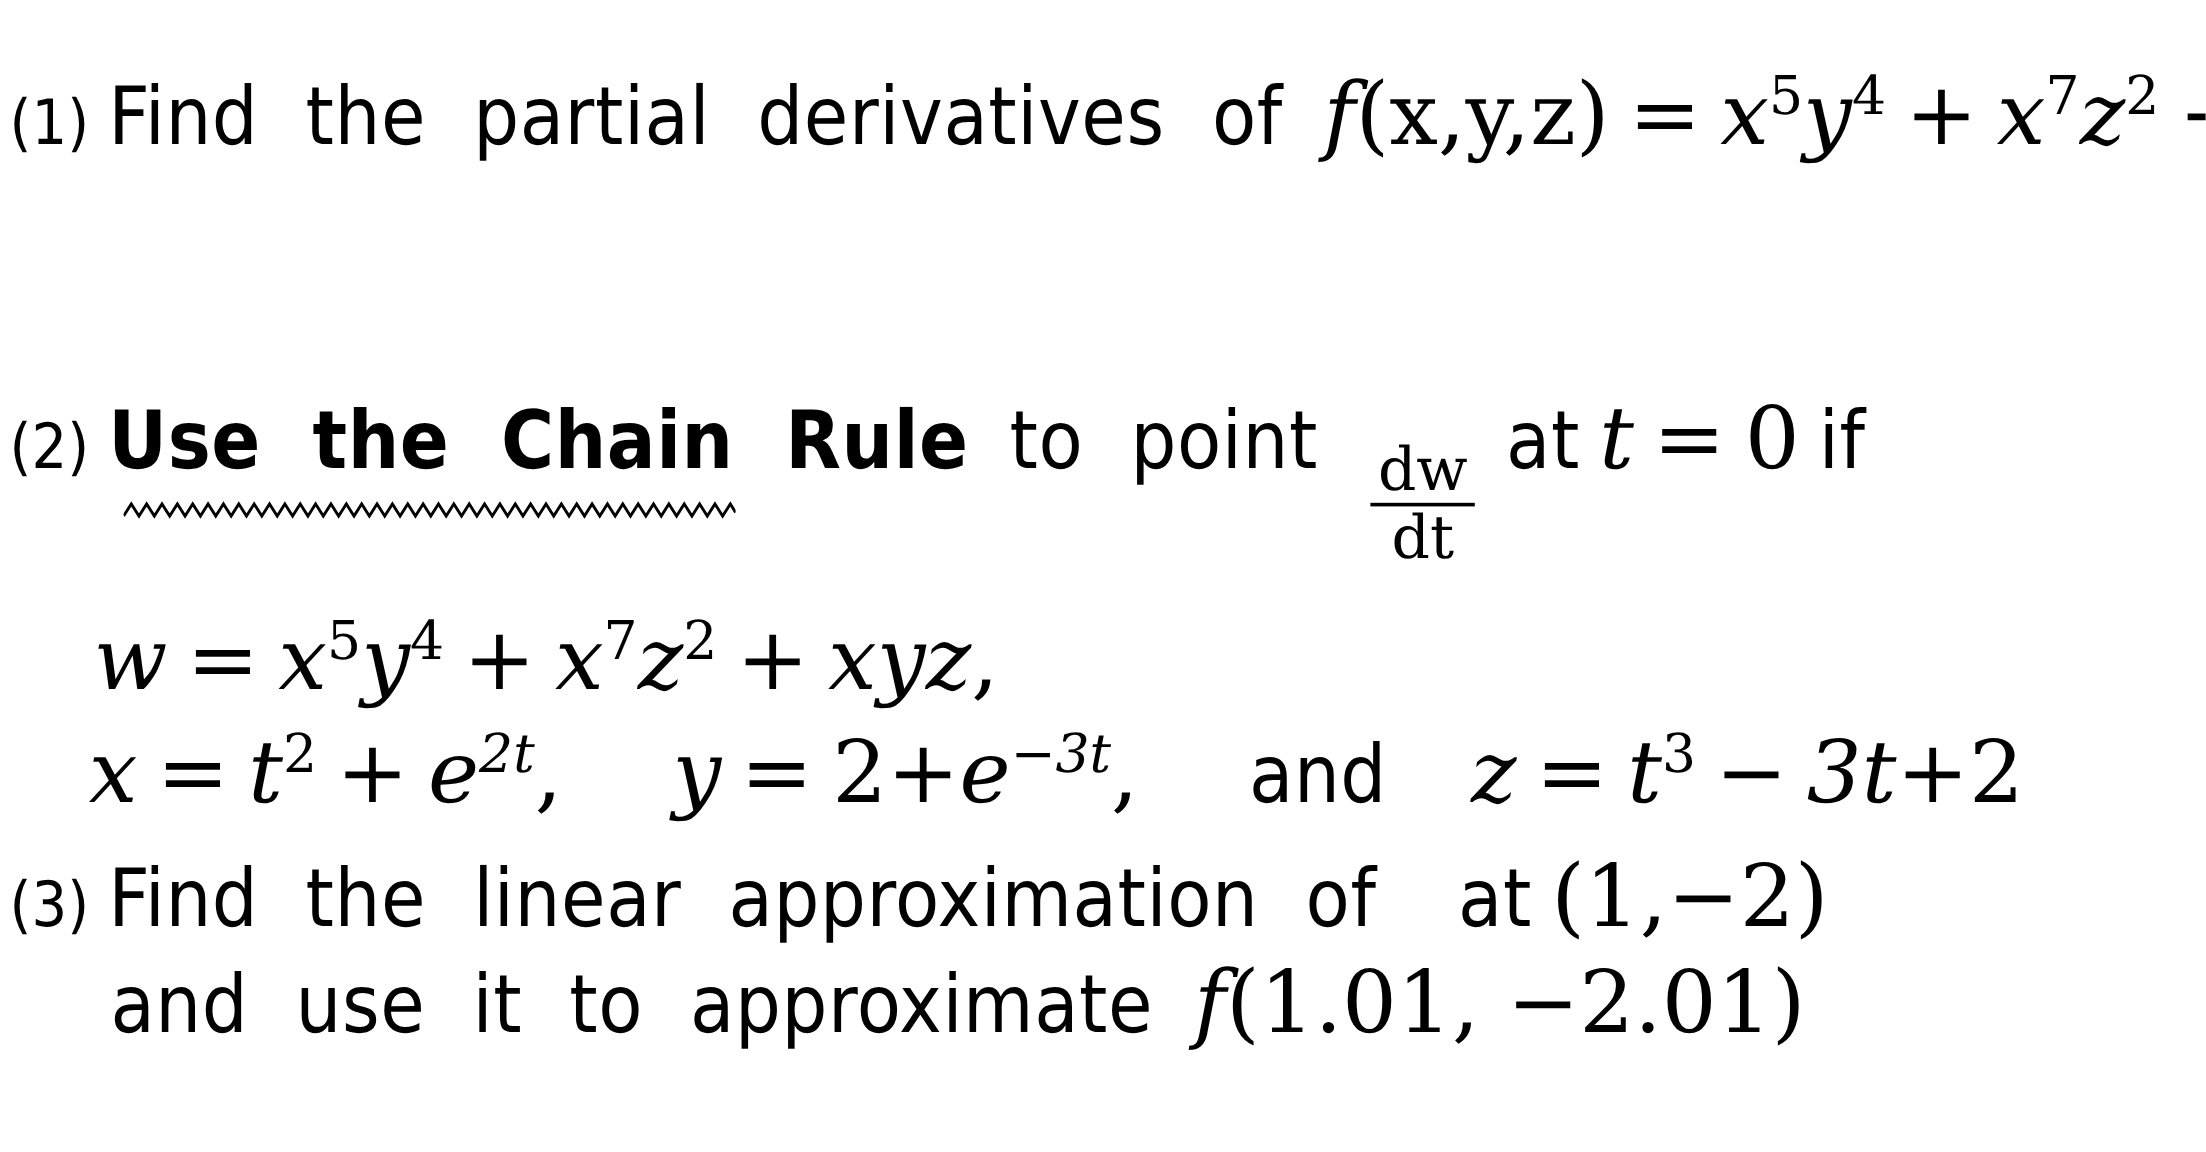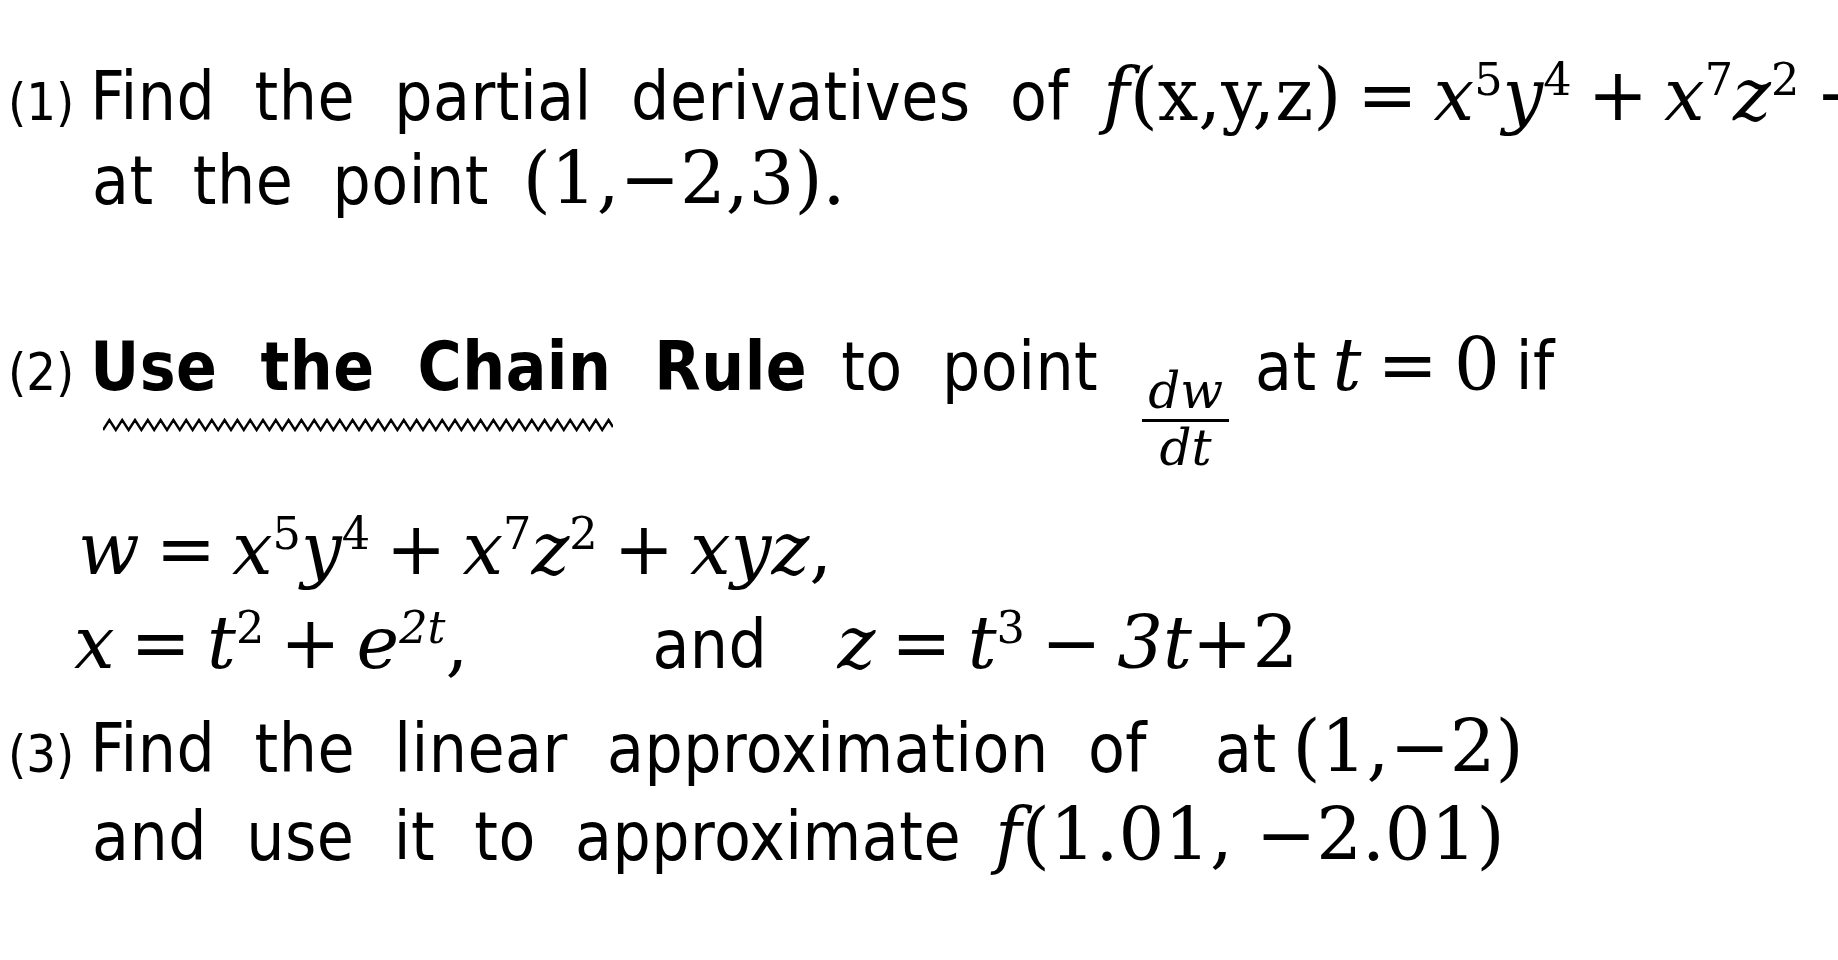--- a/index.html
+++ b/index.html
@@ -70,21 +70,20 @@
     white-space: pre;
   }
 
   
   .frac {
     display: inline-flex;
     flex-direction: column;
     align-items: center;
     vertical-align: middle;
     font-family: "DejaVu Serif", "Liberation Serif", serif;
-    font-style: italic;
     font-size: 50px;
     line-height: 1.02;
     position: relative;
     top: 18px;
     margin: 0 10px;
   }
   .frac .num-part { padding: 0 6px; }
   .frac .den-part { padding: 0 6px; }
   .frac .bar {
     width: 100%;
@@ -113,25 +112,20 @@
 <div class="page">
 
   <div class="line" style="left:8px; top:8px;">
     <span class="num">(1)</span>
     <span class="gap-sm"></span>
     <span class="txt">Find  the  partial  derivatives  of</span>
     <span class="gap-md"></span>
     <span class="math"><span>f</span><span class="paren">(x,y,z)</span><span class="gap-sm"></span><span class="op">=</span><span class="gap-sm"></span><span>x</span><sup class="up">5</sup><span>y</span><sup class="up">4</sup><span class="gap-sm"></span><span class="op">+</span><span class="gap-sm"></span><span>x</span><sup class="up">7</sup><span>z</span><sup class="up">2</sup><span class="gap-sm"></span><span class="op">+</span><span class="gap-sm"></span><span>xyz</span></span>
   </div>
 
-  <div class="line" style="left:92px; top:92px;">
-    <span class="txt">at  the  point</span>
-    <span class="gap-md"></span>
-    <span class="math"><span class="paren">(1,−2,3)</span><span class="op">.</span></span>
-  </div>
 
   <div class="line" style="left:8px; top:278px;">
     <span class="num">(2)</span>
     <span class="gap-sm"></span>
     <span class="txt bold">Use  the  Chain  Rule</span>
     <span class="gap-md"></span>
     <span class="txt">to  point</span>
     <span class="gap-md"></span>
     <span class="frac">
       <span class="num-part">dw</span>
@@ -150,20 +144,21 @@
     <path d="M0,16 L6.4,6 L12.8,16 L19.2,6 L25.6,16 L32,6 L38.4,16 L44.8,6 L51.2,16 L57.6,6 L64,16 L70.4,6 L76.8,16 L83.2,6 L89.6,16 L96,6 L102.4,16 L108.8,6 L115.2,16 L121.6,6 L128,16 L134.4,6 L140.8,16 L147.2,6 L153.6,16 L160,6 L166.4,16 L172.8,6 L179.2,16 L185.6,6 L192,16 L198.4,6 L204.8,16 L211.2,6 L217.6,16 L224,6 L230.4,16 L236.8,6 L243.2,16 L249.6,6 L256,16 L262.4,6 L268.8,16 L275.2,6 L281.6,16 L288,6 L294.4,16 L300.8,6 L307.2,16 L313.6,6 L320,16 L326.4,6 L332.8,16 L339.2,6 L345.6,16 L352,6 L358.4,16 L364.8,6 L371.2,16 L377.6,6 L384,16 L390.4,6 L396.8,16 L403.2,6 L409.6,16 L416,6 L422.4,16 L428.8,6 L435.2,16 L441.6,6 L448,16 L454.4,6 L460.8,16 L467.2,6 L473.6,16 L480,6 L486.4,16 L492.8,6 L499.2,16 L505.6,6 L510,13" fill="none" stroke="#000000" stroke-width="2.4"></path>
   </svg>
 
   <div class="line" style="left:78px; top:462px;">
     <span class="math"><span>w</span><span class="gap-sm"></span><span class="op">=</span><span class="gap-sm"></span><span>x</span><sup class="up">5</sup><span>y</span><sup class="up">4</sup><span class="gap-sm"></span><span class="op">+</span><span class="gap-sm"></span><span>x</span><sup class="up">7</sup><span>z</span><sup class="up">2</sup><span class="gap-sm"></span><span class="op">+</span><span class="gap-sm"></span><span>xyz</span><span class="op">,</span></span>
   </div>
 
   <div class="line" style="left:74px; top:556px;">
     <span class="math"><span>x</span><span class="gap-sm"></span><span class="op">=</span><span class="gap-sm"></span><span>t</span><sup class="up">2</sup><span class="gap-sm"></span><span class="op">+</span><span class="gap-sm"></span><span>e</span><sup>2t</sup><span class="op">,</span></span>
     <span class="gap-xl"></span>
+    <span class="math"><span>y</span><span class="gap-sm"></span><span class="op">=</span><span class="gap-sm"></span><span class="up">2</span><span class="op">+</span><span>e</span><sup>−3t</sup><span class="op">,</span></span>
     <span class="gap-xl"></span>
     <span class="txt">and</span>
     <span class="gap-lg"></span>
     <span class="math"><span>z</span><span class="gap-sm"></span><span class="op">=</span><span class="gap-sm"></span><span>t</span><sup class="up">3</sup><span class="gap-sm"></span><span class="op">−</span><span class="gap-sm"></span><span>3t</span><span class="op">+</span><span class="up">2</span></span>
   </div>
 
   <div class="line" style="left:8px; top:660px;">
     <span class="num">(3)</span>
     <span class="gap-sm"></span>
     <span class="txt">Find  the  linear  approximation  of</span>

